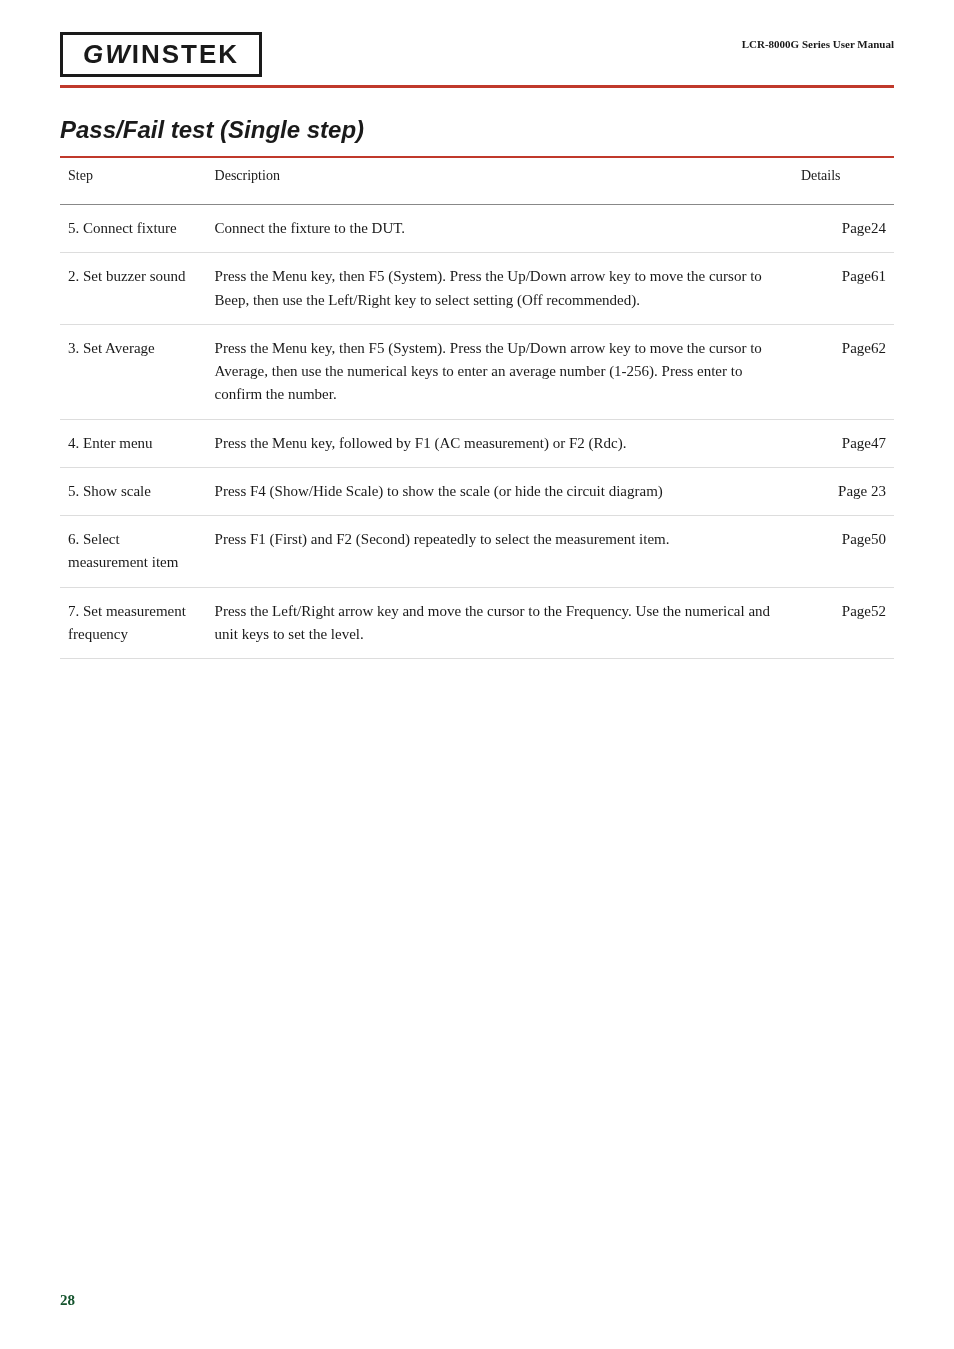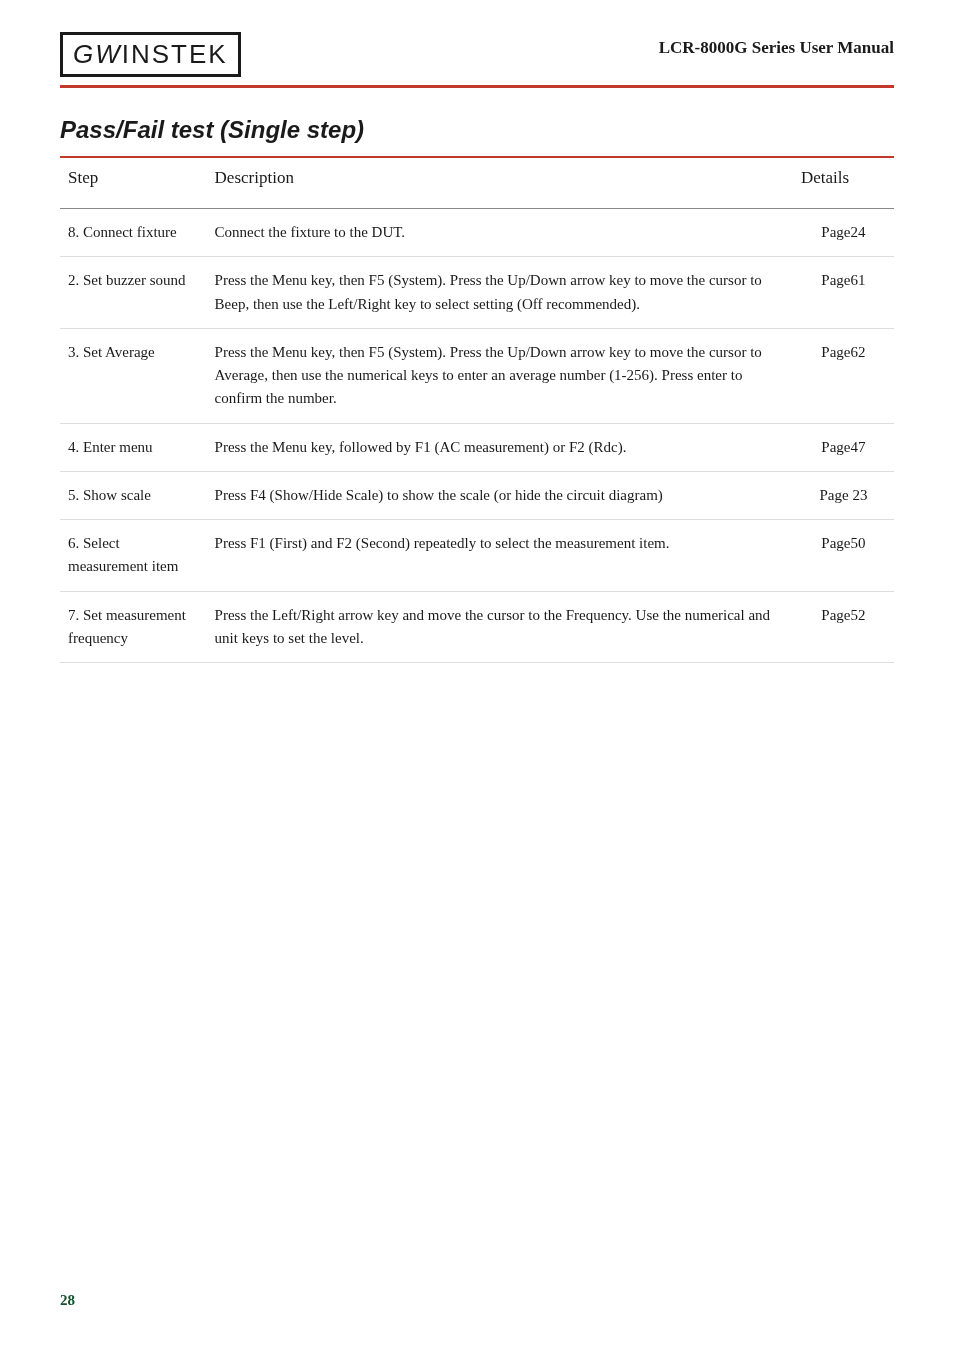--- a/index.html
+++ b/index.html
@@ -24,35 +24,35 @@
     
     .header {
       display: flex;
       justify-content: space-between;
       align-items: flex-start;
       margin-bottom: 8px;
     }
 
     .logo {
       font-family: 'Arial Black', 'Arial', sans-serif;
-      font-weight: 400;
+      font-weight: 700;
       font-size: 26px;
       letter-spacing: 2px;
       color: #1a1a1a;
       border: 3px solid #1a1a1a;
-      padding: 4px 10px;
+      padding: 4px 20px;
       display: inline-block;
     }
 
     .logo-gw {
       font-style: italic;
     }
 
     .header-title {
-      font-size: 17px;
+      font-size: 11px;
       font-weight: bold;
       color: #1a1a1a;
       text-align: right;
       margin-top: 6px;
     }
 
     .header-rule {
       border: none;
       border-bottom: 3px solid #c0392b;
       margin-bottom: 28px;
@@ -80,41 +80,41 @@
       border-collapse: collapse;
       margin-top: 0;
     }
 
     .content-table thead tr {
       border-bottom: 1px solid #888;
     }
 
     .content-table th {
       font-weight: normal;
-      font-size: 17px;
+      font-size: 14px;
       color: #1a1a1a;
       padding: 10px 8px 20px 8px;
       text-align: left;
       vertical-align: top;
     }
 
     .content-table td {
       padding: 12px 8px;
       vertical-align: top;
       font-size: 15px;
       line-height: 1.55;
       border-bottom: 1px solid #ddd;
     }
 
     .col-step { width: 145px; }
     .col-desc { width: 580px; }
     .col-details { width: 100px; text-align: right; }
 
     .content-table td.col-details {
-      text-align: center;
+      text-align: right;
       white-space: nowrap;
     }
 
     
     .page-footer {
       position: absolute;
       bottom: 40px;
       left: 60px;
       font-size: 15px;
       font-weight: bold;
@@ -141,21 +141,21 @@
   <table class="content-table">
     <thead>
       <tr>
         <th class="col-step">Step</th>
         <th class="col-desc">Description</th>
         <th class="col-details">Details</th>
       </tr>
     </thead>
     <tbody id="table-body">
     <tr>
-          <td class="col-step">8. Connect fixture</td>
+          <td class="col-step">5. Connect fixture</td>
           <td class="col-desc">Connect the fixture to the DUT.</td>
           <td class="col-details">Page24</td>
         </tr>
         <tr>
           <td class="col-step">2. Set buzzer sound</td>
           <td class="col-desc">Press the Menu key, then F5 (System). Press the Up/Down arrow key to move the cursor to Beep, then use the Left/Right key to select setting (Off recommended).</td>
           <td class="col-details">Page61</td>
         </tr>
         <tr>
           <td class="col-step">3. Set Average</td>

